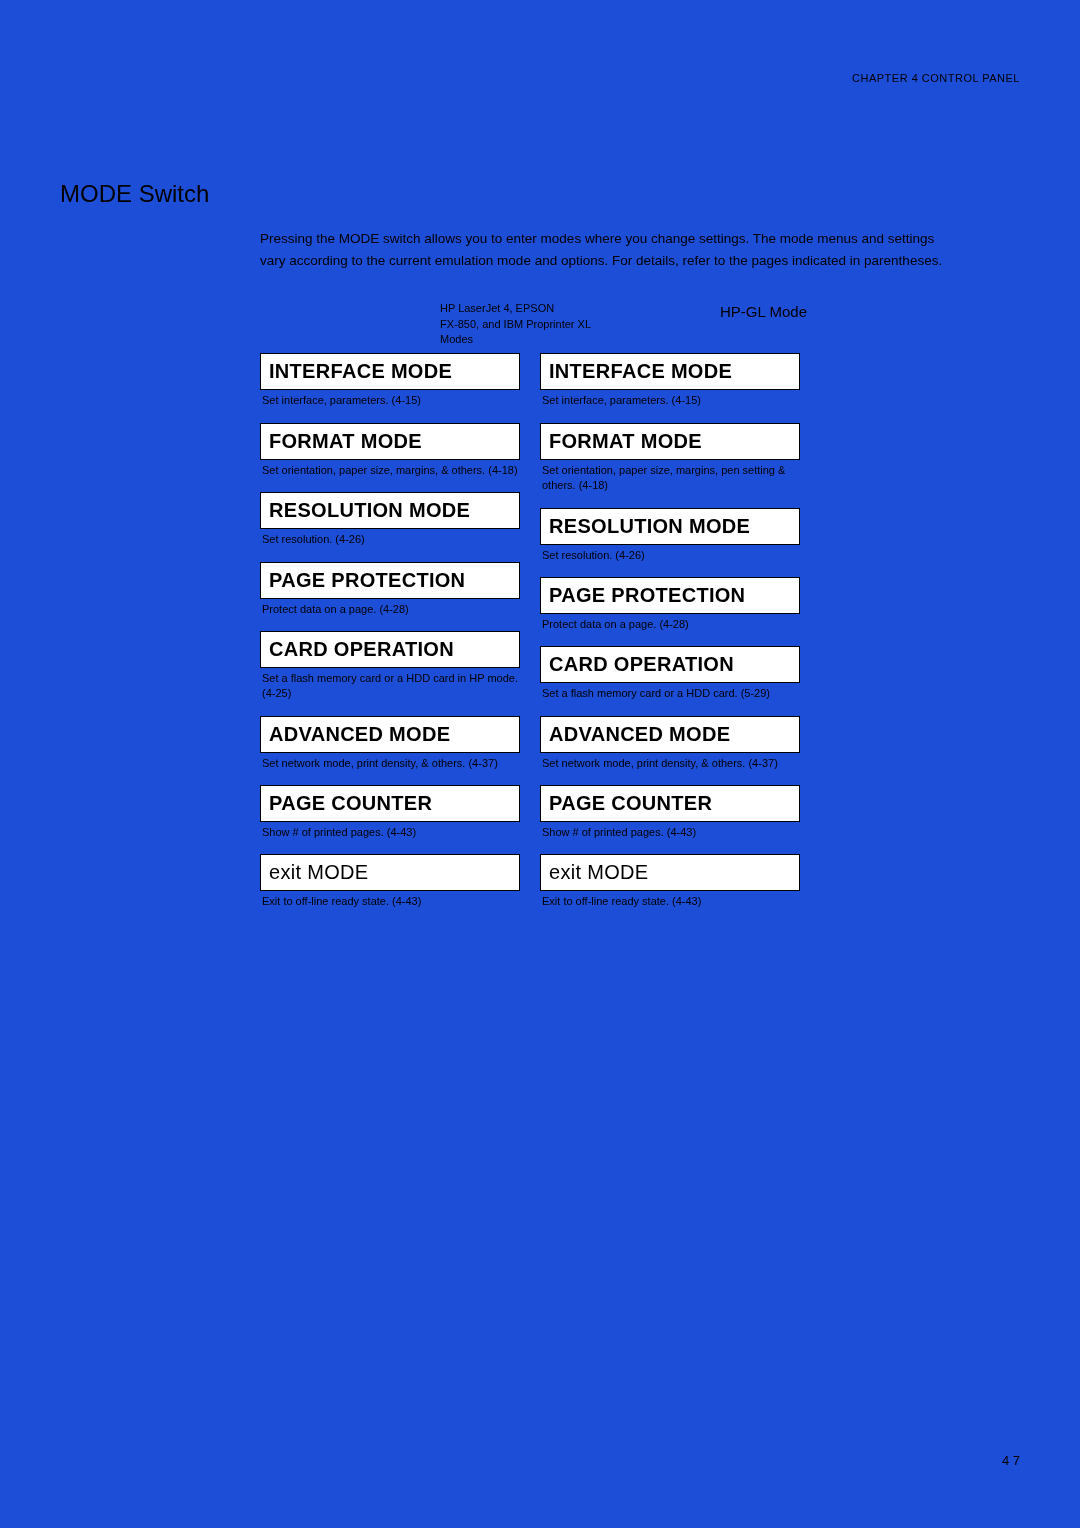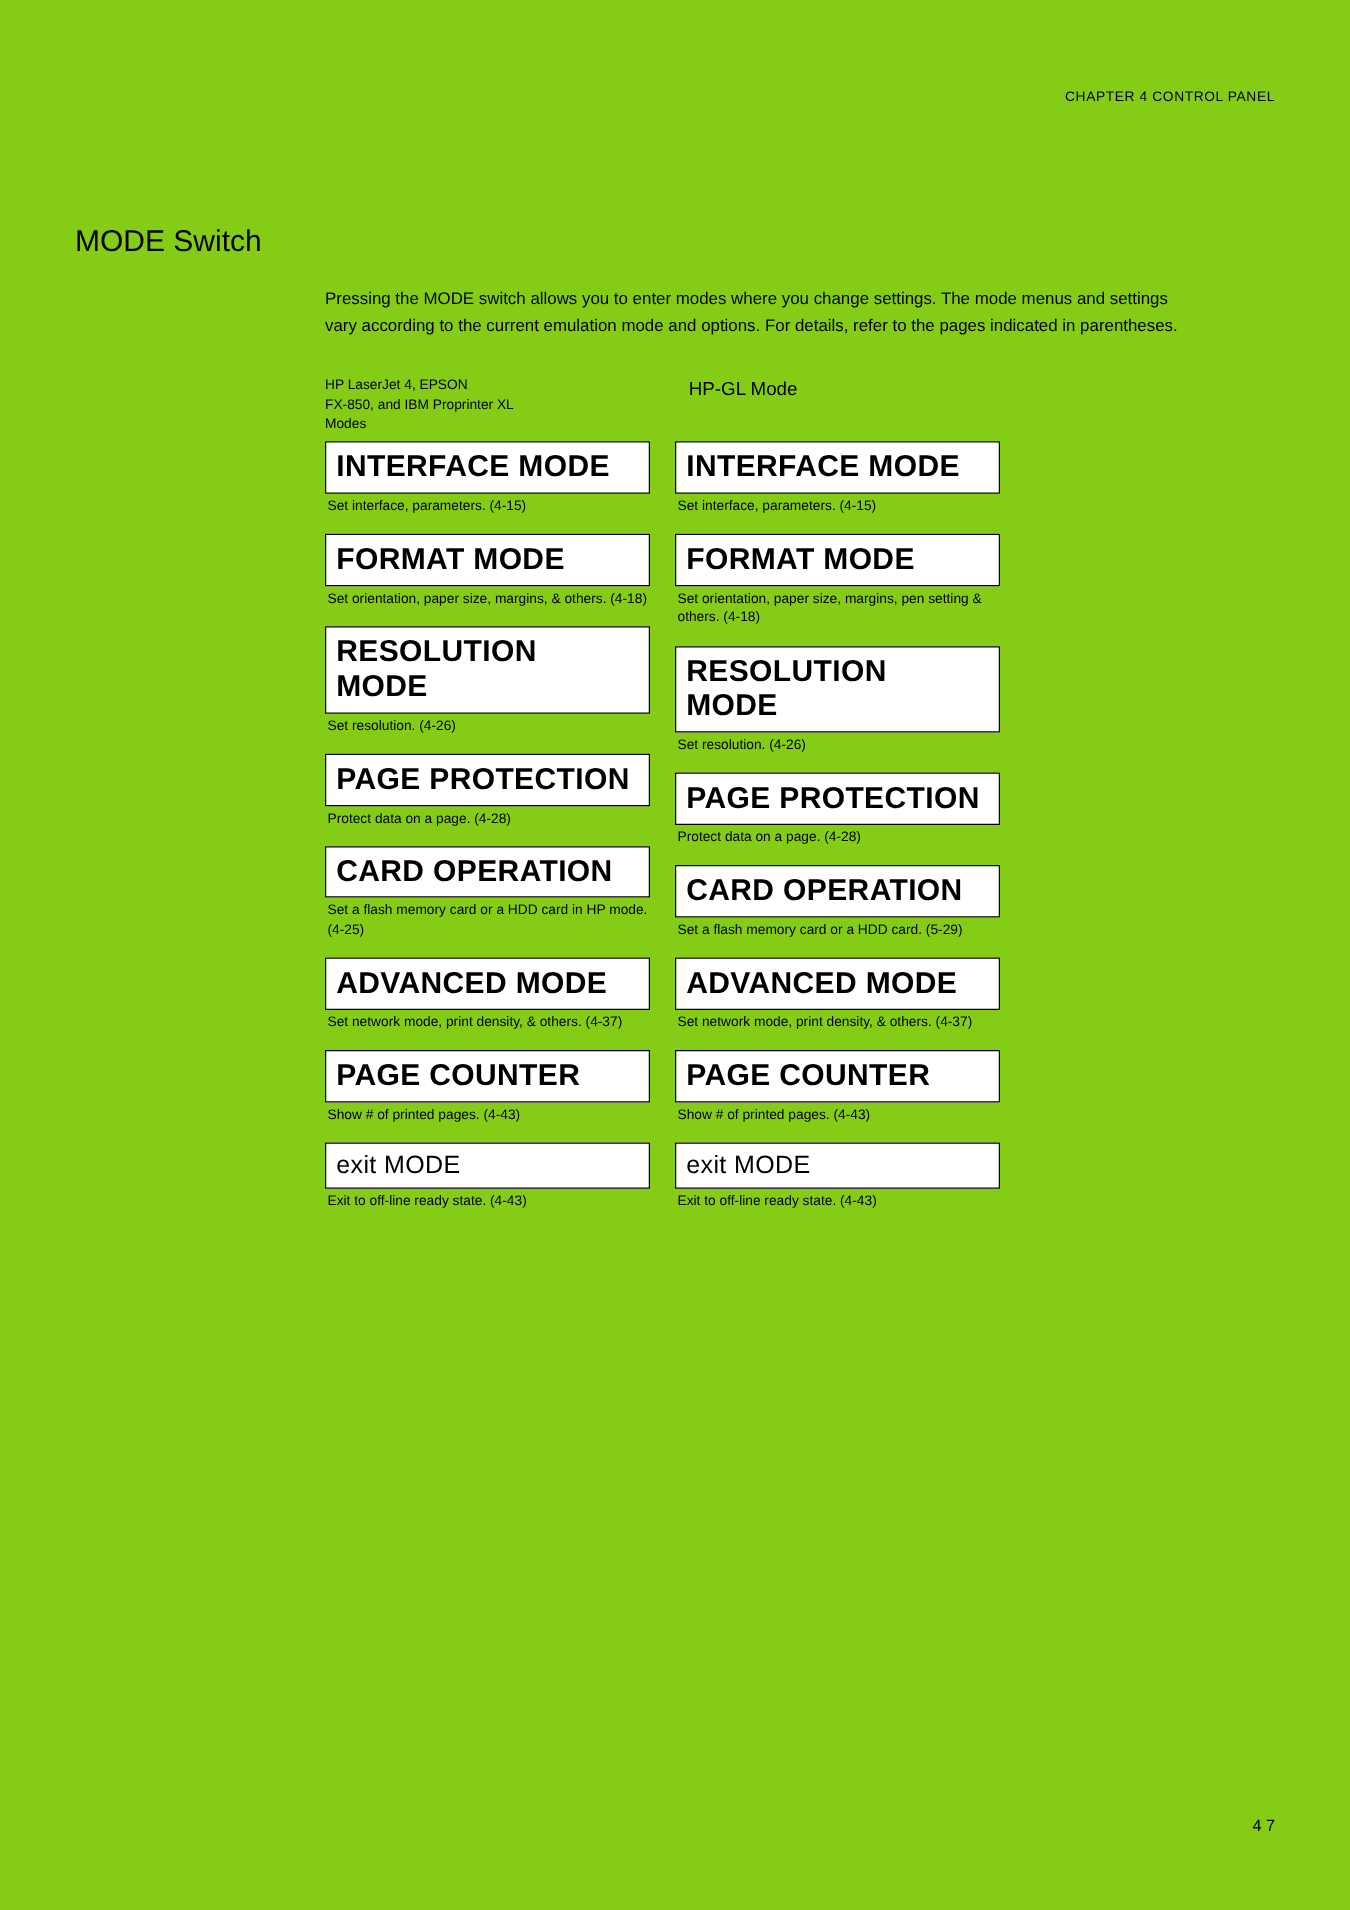--- a/index.html
+++ b/index.html
@@ -12,21 +12,21 @@
       background: #ffffff;
       font-family: Arial, Helvetica, sans-serif;
       width: 1080px;
       min-height: 1528px;
       position: relative;
     }
 
     .page {
       width: 1080px;
       min-height: 1528px;
-      background: #84cc16;
+      background: #1d4ed8;
       position: relative;
       padding: 80px 60px 80px 60px;
     }
 
     .chapter-header {
       position: absolute;
       top: 72px;
       right: 60px;
       font-size: 11px;
       letter-spacing: 0.5px;
@@ -58,22 +58,23 @@
       margin-bottom: 30px;
     }
 
     .modes-container {
       margin-left: 200px;
       margin-right: 60px;
     }
 
     .column-headers {
       display: flex;
-      gap: 11px;
+      gap: 0;
       margin-bottom: 6px;
+      justify-content: flex-end;
     }
 
     .column-header {
       font-size: 15px;
       color: #000;
       line-height: 1.4;
     }
 
     .col-left-header {
       width: 260px;
@@ -101,21 +102,21 @@
     }
 
     .mode-box {
       border: 1.5px solid #000;
       padding: 6px 10px 6px 8px;
       display: block;
       background: #fff;
     }
 
     .mode-box-text {
-      font-size: 24px;
+      font-size: 20px;
       font-weight: bold;
       color: #000;
       line-height: 1.15;
       letter-spacing: 0.3px;
     }
 
     .mode-box-text.exit-style {
       font-size: 20px;
       font-weight: normal;
     }

